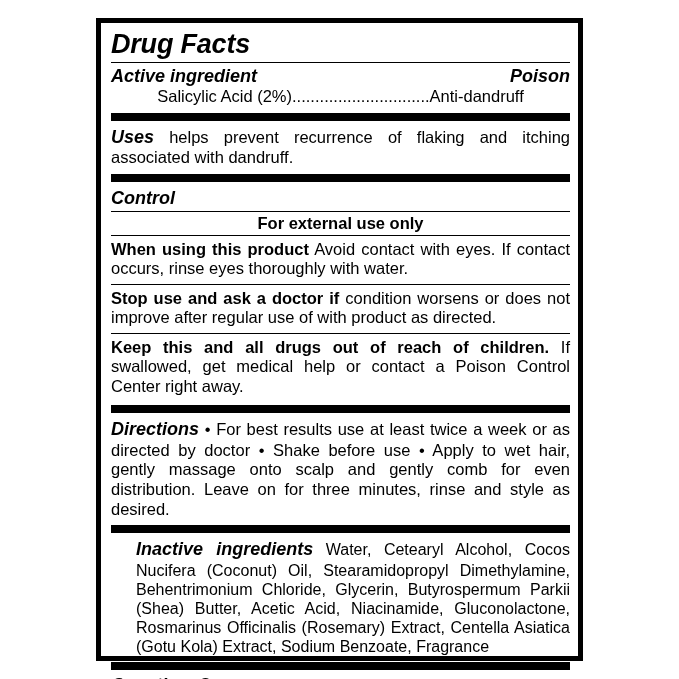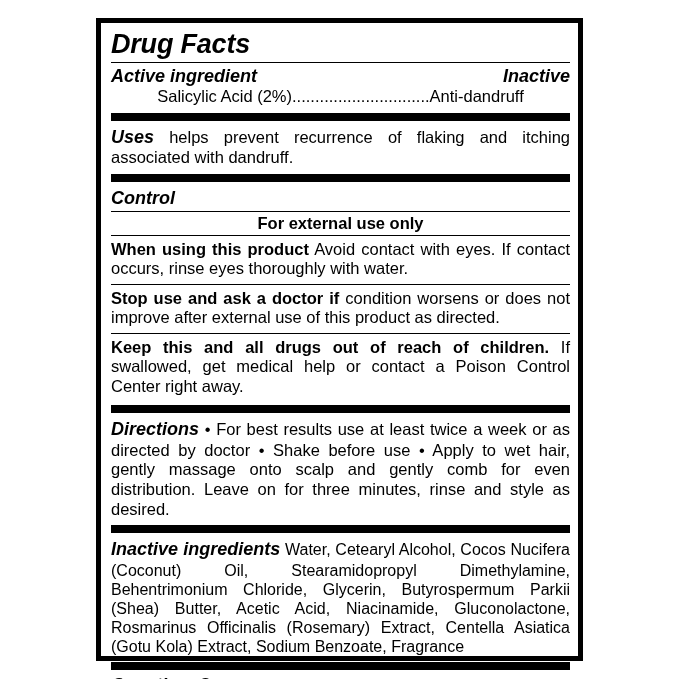--- a/index.html
+++ b/index.html
@@ -58,41 +58,41 @@
   .body {
     font-size: 16.5px;
     line-height: 1.18;
     text-align: justify;
   }
   .body-nj { text-align: center; }
   .bold { font-weight: bold; }
   .sec { padding: 1px 0; }
   .sec-inner { padding: 2px 0 3px 0; }
 
-  .small-ing { font-size: 16px; line-height: 1.19; text-align: justify; }
+  .small-ing { font-size: 16px; line-height: 1.19; text-align: justify; margin-left: 25px; }
 
   .dir-body { font-size: 16.5px; line-height: 1.19; text-align: justify; }
 
   .q-row { display: flex; align-items: baseline; gap: 8px; }
   .q-label { font-size: 18px; font-weight: bold; font-style: italic; }
   .q-text { font-size: 15.5px; }
 </style>
 </head>
 <body>
 
 <div class="page">
   <div class="panel">
 
     <div class="title">Drug Facts</div>
     <div class="rule-thin"></div>
 
     <div class="sec">
       <div class="row">
         <span class="hdr-italic">Active ingredient</span>
-        <span class="hdr-italic">Inactive</span>
+        <span class="hdr-italic">Poison</span>
       </div>
       <div class="body body-nj">Salicylic Acid (2%)..............................Anti-dandruff</div>
     </div>
 
     <div class="rule-thick"></div>
 
     <div class="sec">
       <div class="body">
         <span class="hdr-italic">Uses</span>
         <span>helps prevent recurrence of flaking and itching associated with dandruff.</span>
@@ -106,21 +106,21 @@
       <div class="rule-thin"></div>
       <div class="body body-nj bold">For external use only</div>
       <div class="rule-thin"></div>
       <div class="body sec-inner">
         <span class="bold">When using this product</span>
         <span>Avoid contact with eyes. If contact occurs, rinse eyes thoroughly with water.</span>
       </div>
       <div class="rule-thin"></div>
       <div class="body sec-inner">
         <span class="bold">Stop use and ask a doctor if</span>
-        <span>condition worsens or does not improve after external use of this product as directed.</span>
+        <span>condition worsens or does not improve after regular use of with product as directed.</span>
       </div>
       <div class="rule-thin"></div>
       <div class="body sec-inner">
         <span class="bold">Keep this and all drugs out of reach of children.</span>
         <span>If swallowed, get medical help or contact a Poison Control Center right away.</span>
       </div>
     </div>
 
     <div class="rule-thick"></div>
 

